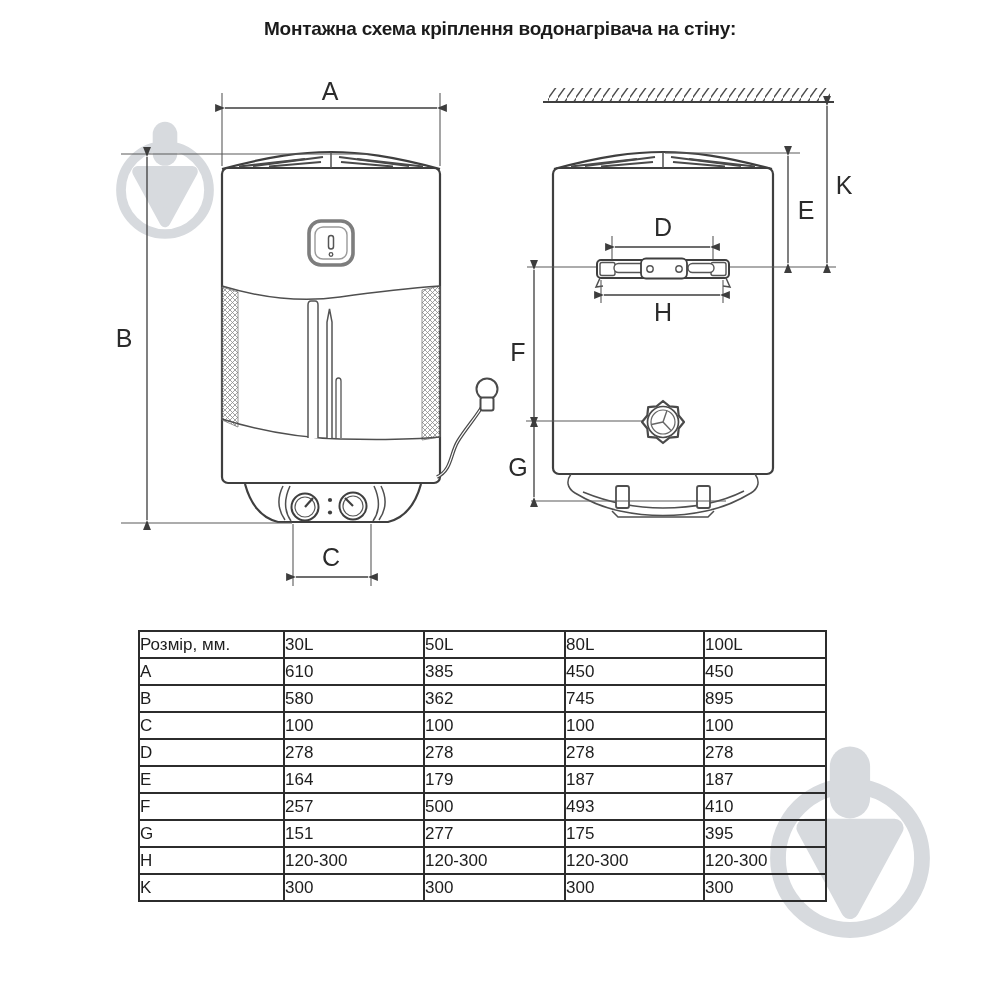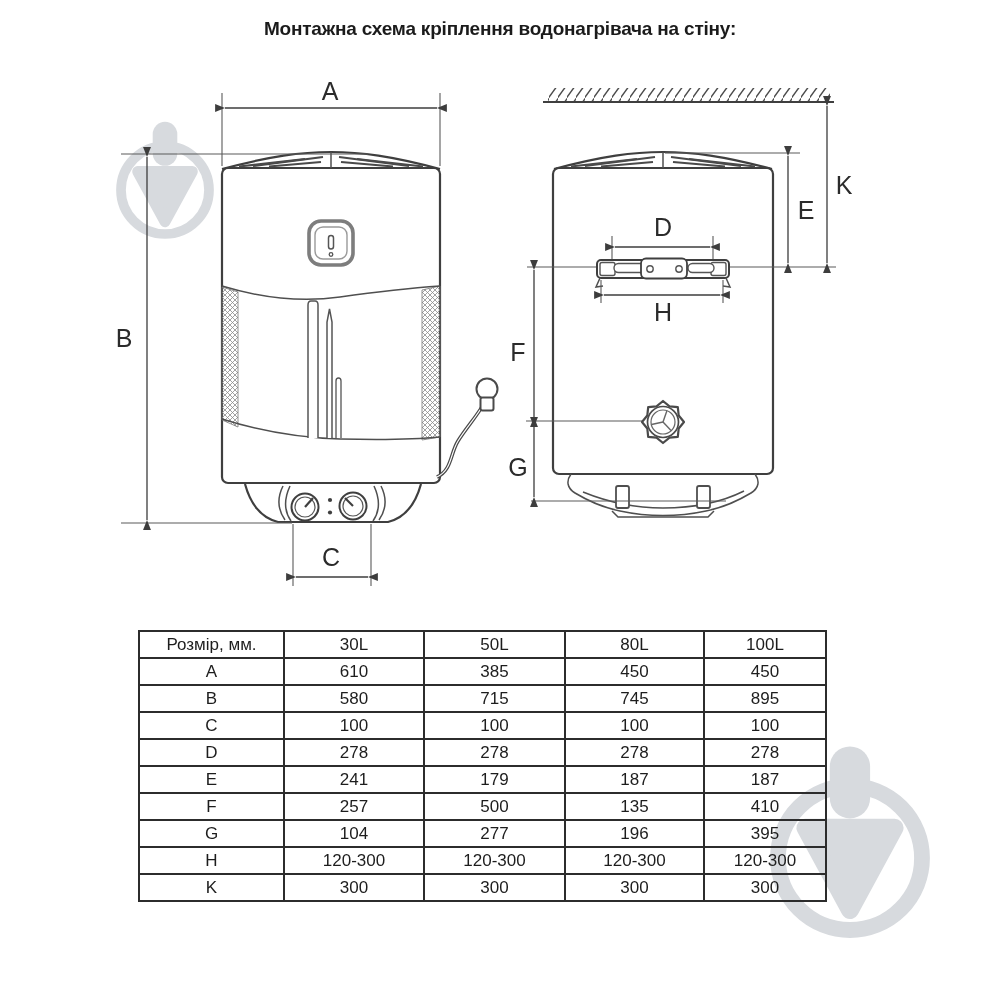--- a/index.html
+++ b/index.html
@@ -12,21 +12,21 @@
     font-size:19px;font-weight:700;color:#1b1b1b;letter-spacing:-0.2px;z-index:3;
   }
   #wm-layer{position:absolute;top:0;left:0;z-index:0;}
   #diagram{position:absolute;top:0;left:0;z-index:1;}
   #dim-table{
     position:absolute;left:138px;top:630px;z-index:2;
     border-collapse:collapse;background:transparent;
     font-size:17px;color:#1d1d1d;table-layout:fixed;
   }
   #dim-table td,#dim-table th{
-    border:2px solid #2c2c2c;height:25px;text-align:center;vertical-align:middle;
+    border:2px solid #2c2c2c;height:25px;text-align:left;vertical-align:middle;
     padding:0;font-weight:400;line-height:1;
   }
   .dim-letter{font-size:25px;fill:#2b2b2b;}
   .ref{stroke:#5a5a5a;stroke-width:1.1;fill:none;}
   .ol{stroke:#3f3f3f;stroke-width:2.2;fill:none;}
   .d1{stroke:#4f4f4f;stroke-width:1.5;fill:none;}
   .dim{stroke:#3d3d3d;stroke-width:1.3;fill:none;}
 </style>
 </head>
 <body>
@@ -208,57 +208,57 @@
   <tr>
     <td>A</td>
     <td>610</td>
     <td>385</td>
     <td>450</td>
     <td>450</td>
   </tr>
   <tr>
     <td>B</td>
     <td>580</td>
-    <td>715</td>
+    <td>362</td>
     <td>745</td>
     <td>895</td>
   </tr>
   <tr>
     <td>C</td>
     <td>100</td>
     <td>100</td>
     <td>100</td>
     <td>100</td>
   </tr>
   <tr>
     <td>D</td>
     <td>278</td>
     <td>278</td>
     <td>278</td>
     <td>278</td>
   </tr>
   <tr>
     <td>E</td>
-    <td>241</td>
+    <td>164</td>
     <td>179</td>
     <td>187</td>
     <td>187</td>
   </tr>
   <tr>
     <td>F</td>
     <td>257</td>
     <td>500</td>
-    <td>135</td>
+    <td>493</td>
     <td>410</td>
   </tr>
   <tr>
     <td>G</td>
-    <td>104</td>
+    <td>151</td>
     <td>277</td>
-    <td>196</td>
+    <td>175</td>
     <td>395</td>
   </tr>
   <tr>
     <td>H</td>
     <td>120-300</td>
     <td>120-300</td>
     <td>120-300</td>
     <td>120-300</td>
   </tr>
   <tr>

